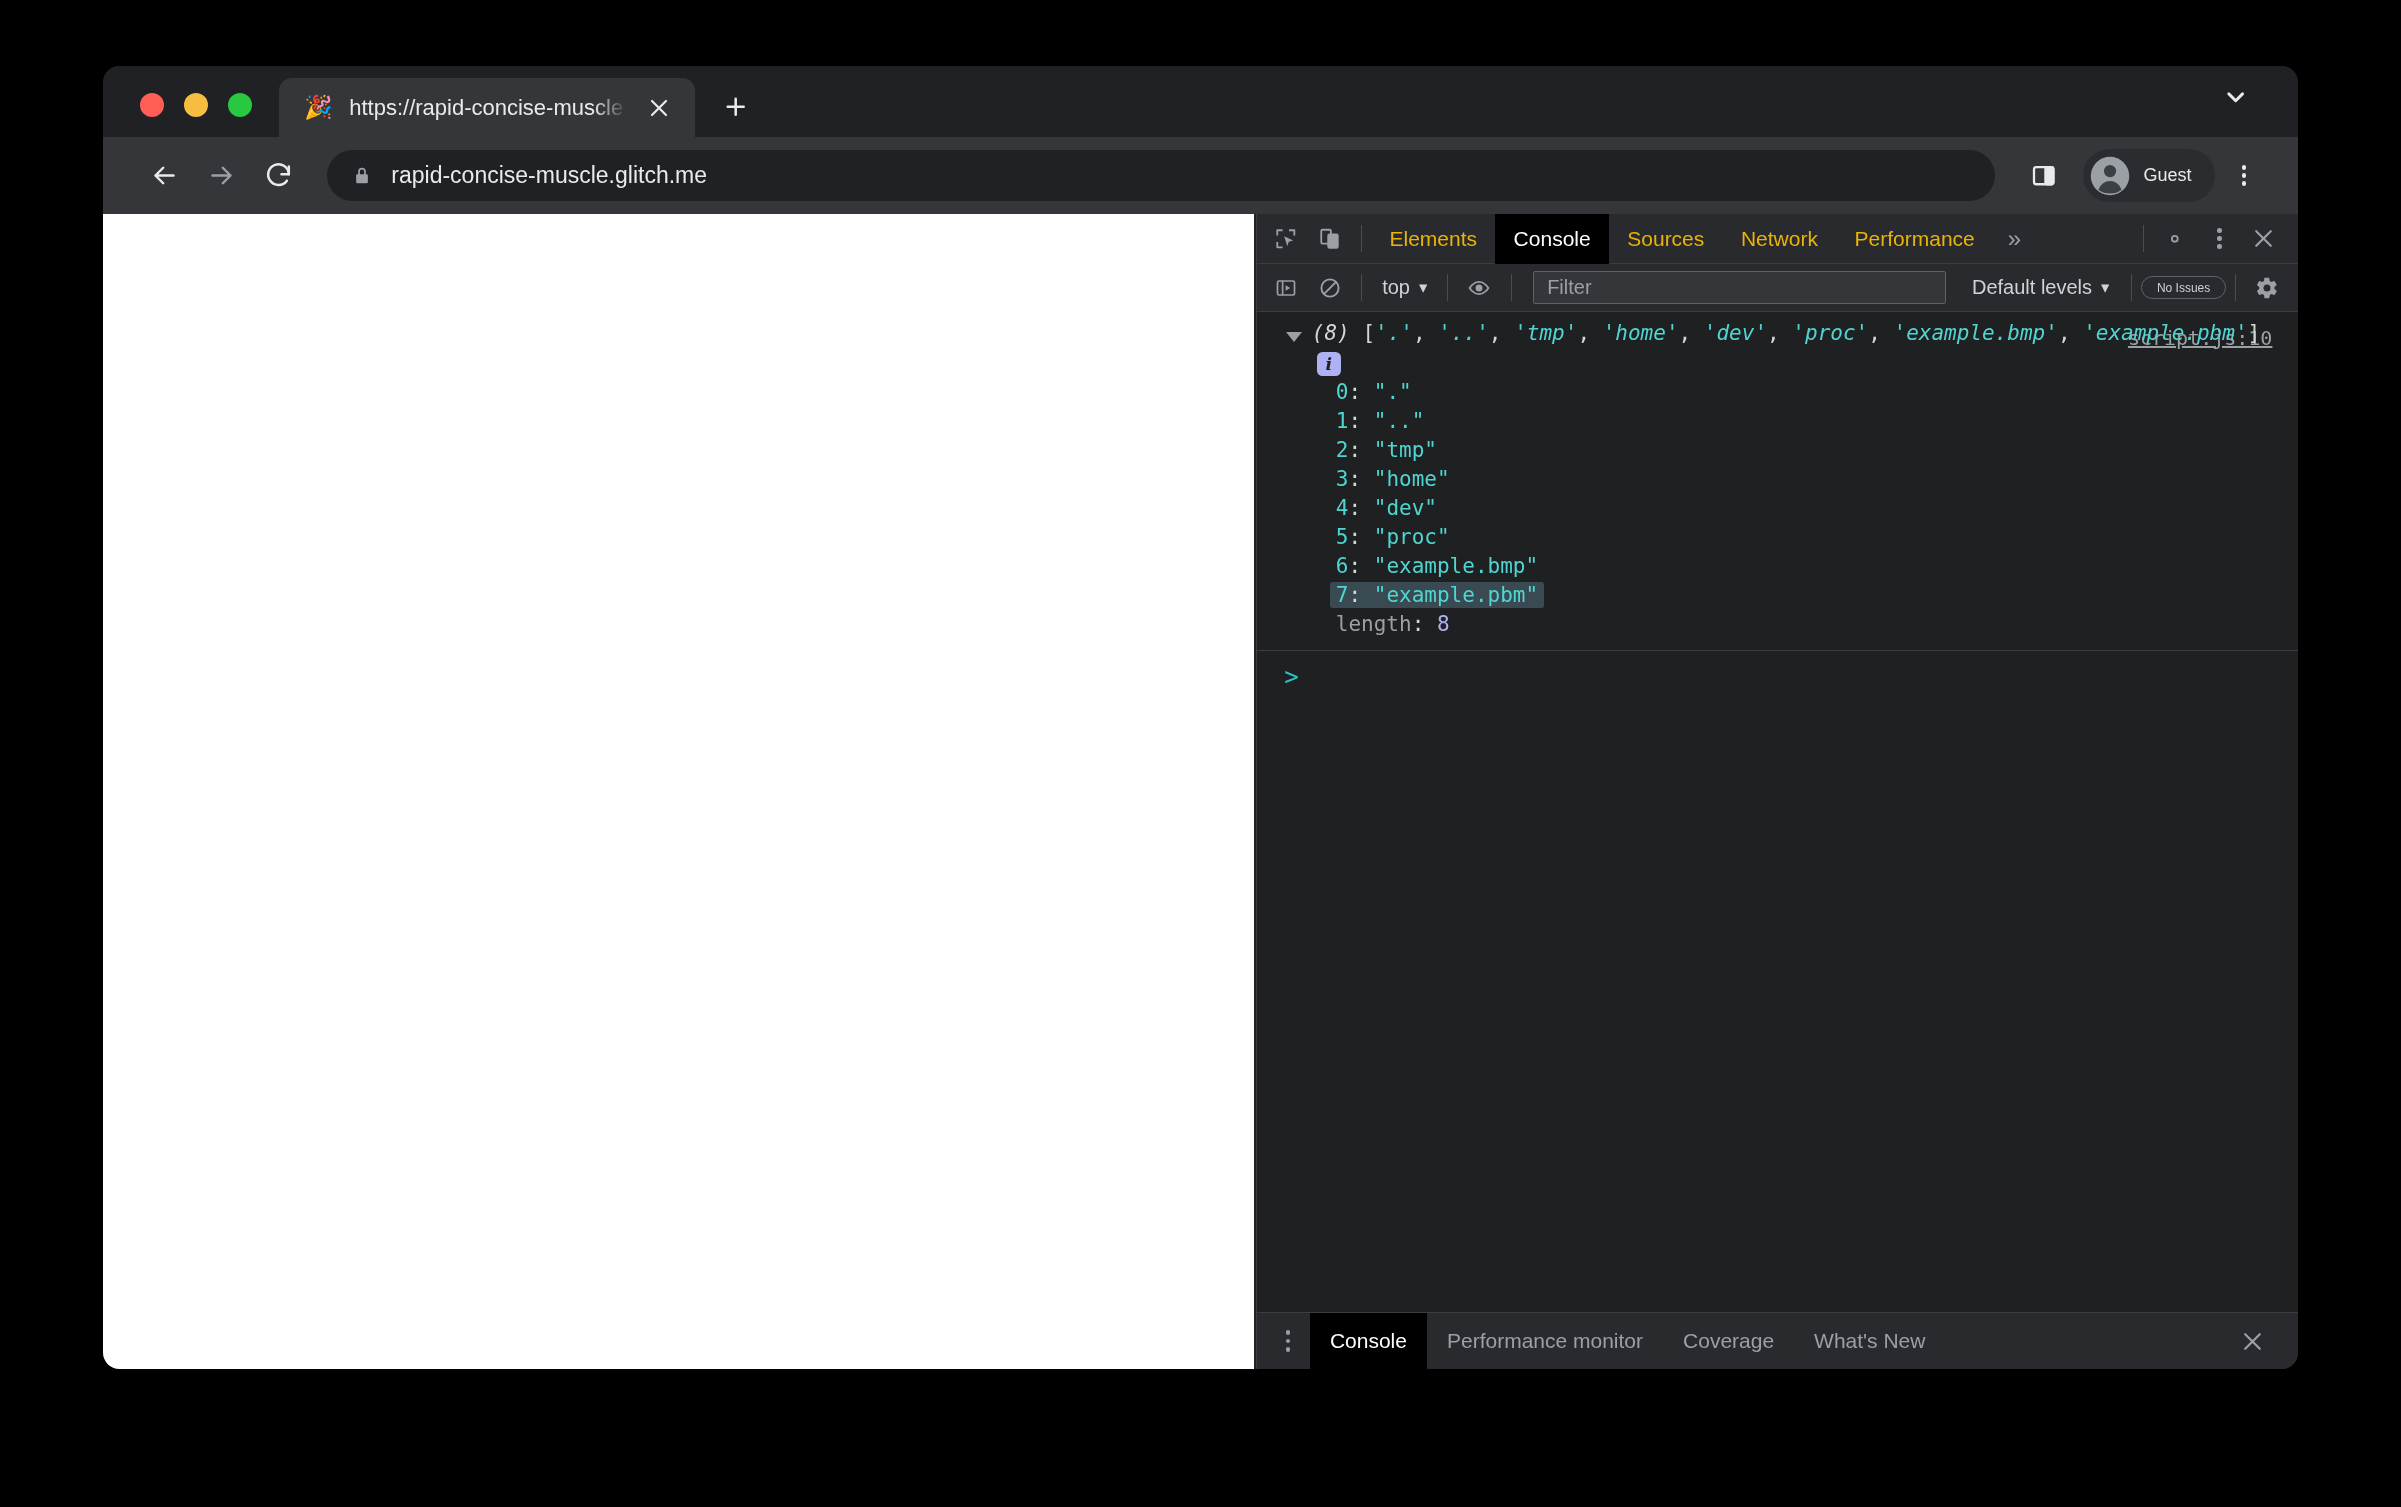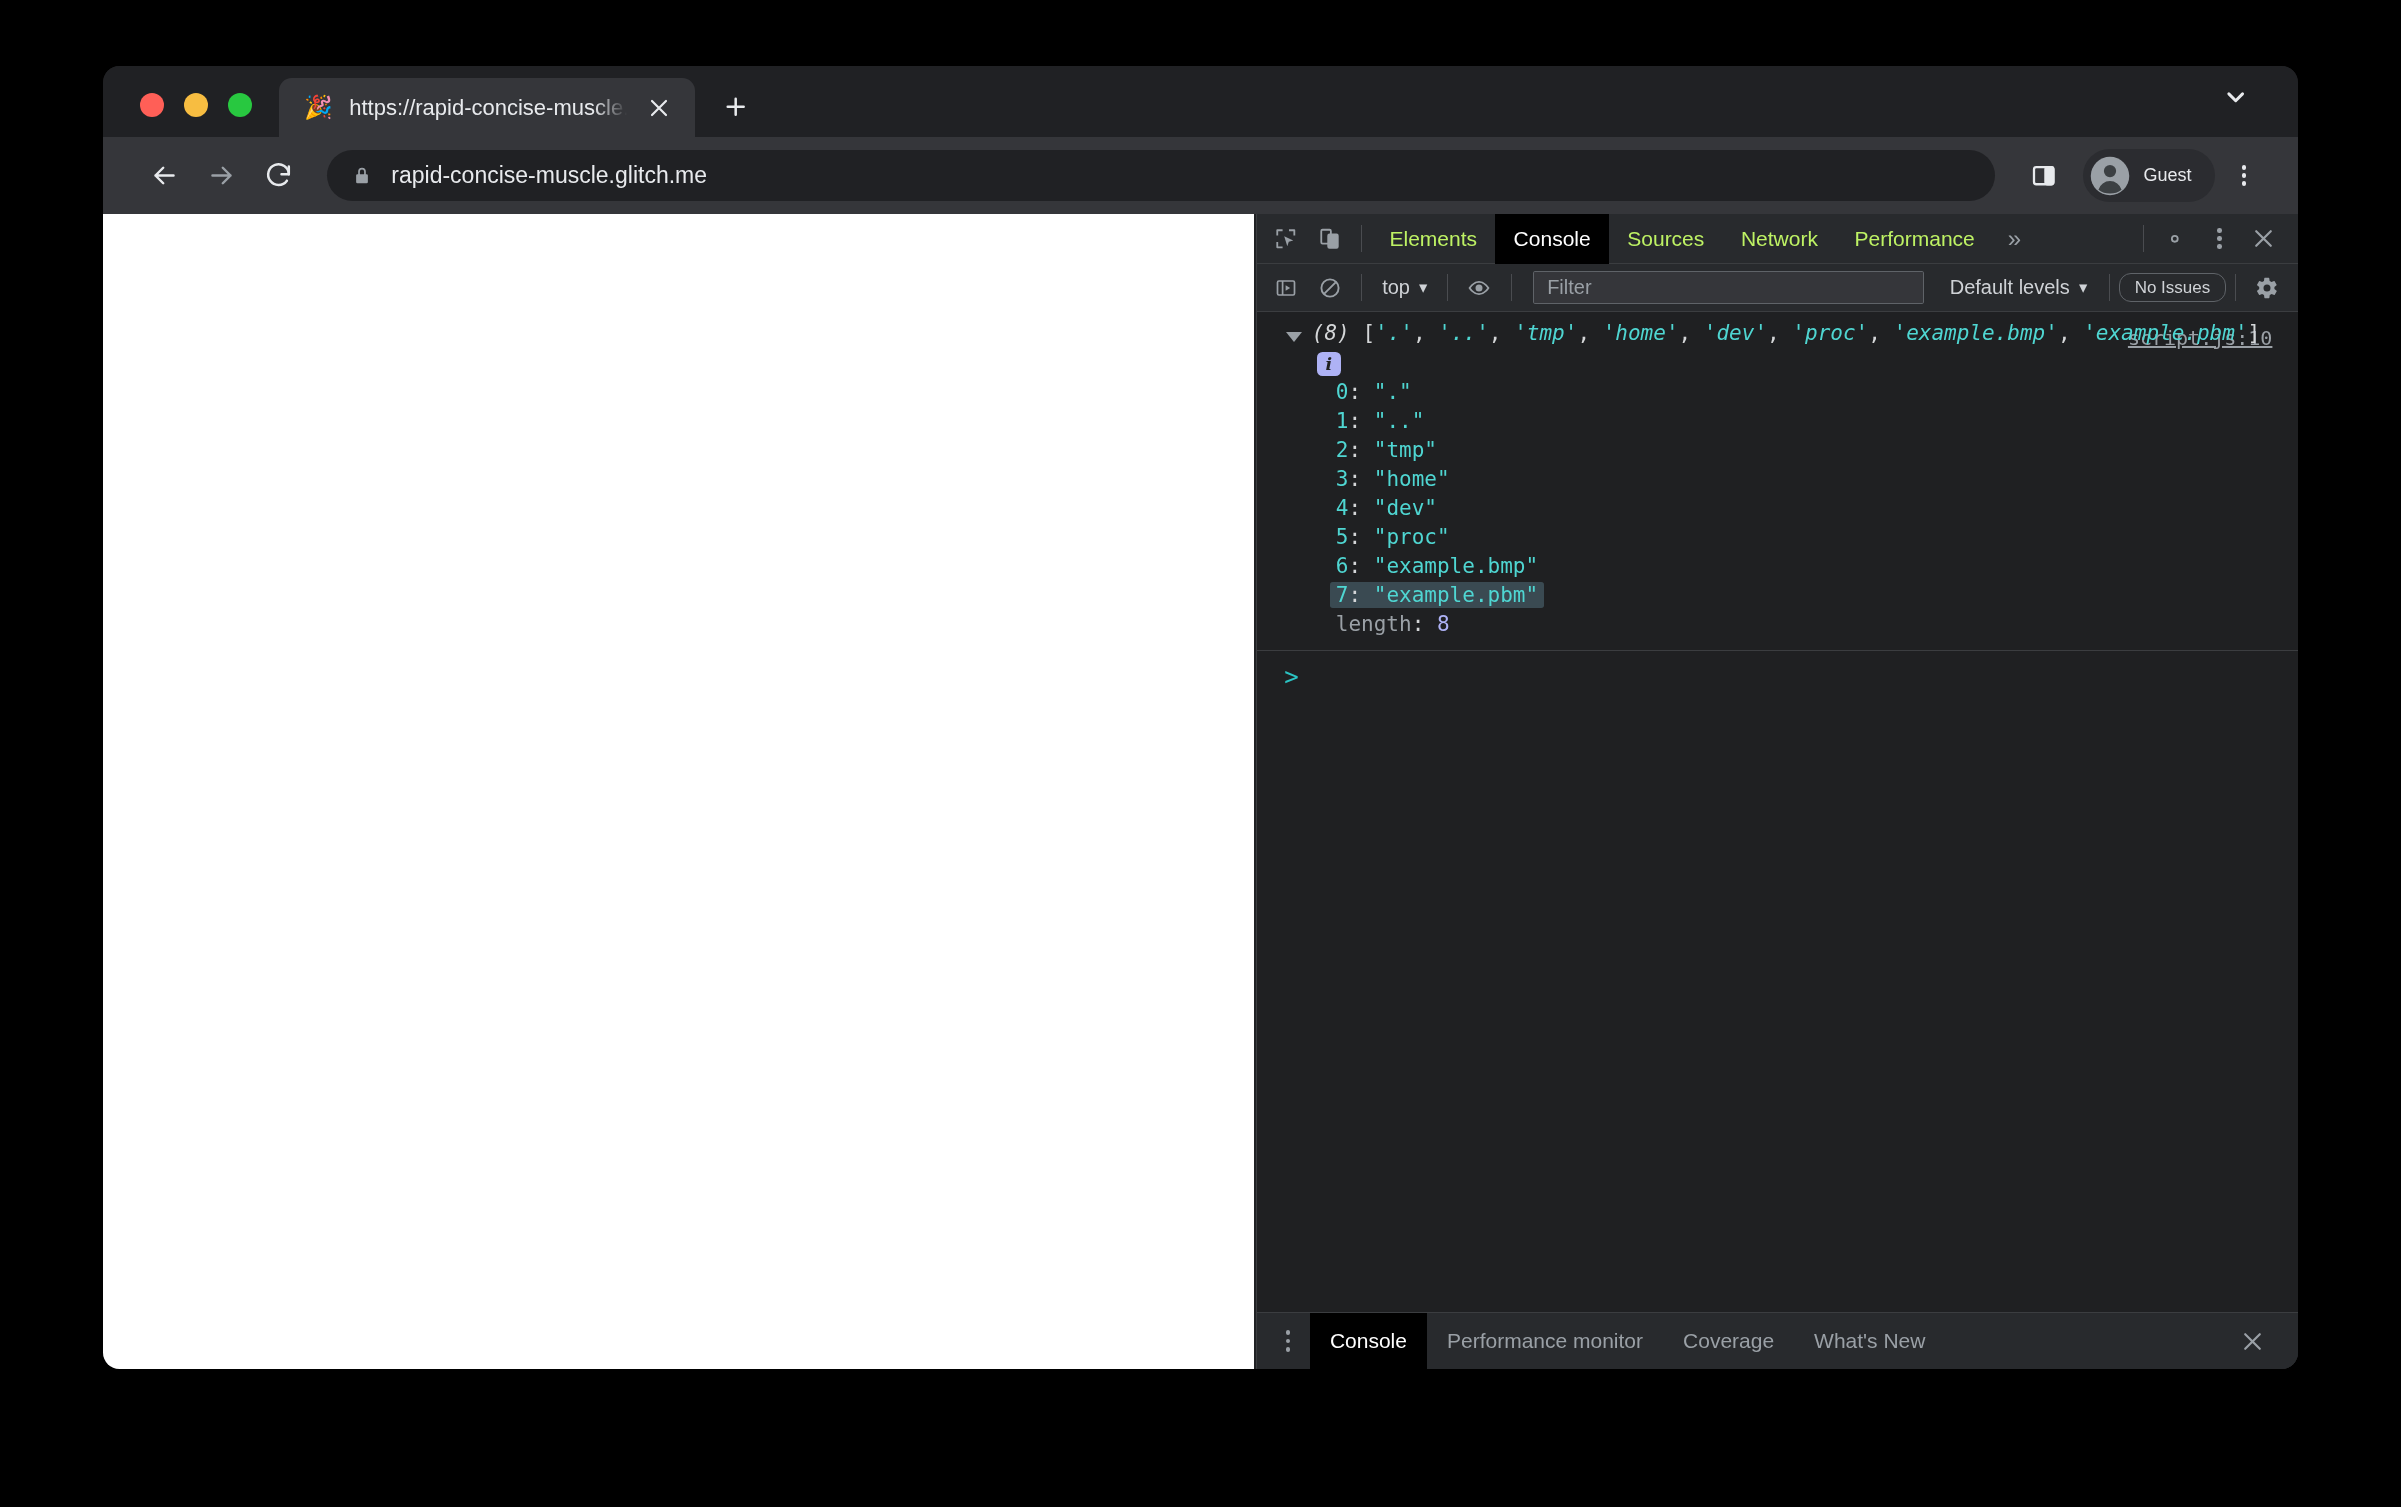--- a/index.html
+++ b/index.html
@@ -161,21 +161,21 @@
     width: 44px; height: 44px;
     display: flex; align-items: center; justify-content: center;
     color: #9aa0a6;
     flex: none;
   }
   .dt-sep { width: 0.9px; height: 27.4px; background: #4a4c50; margin: 0 9.1px; flex: none; }
   .dt-tab {
     padding: 0 18.3px;
     height: 50px;
     display: flex; align-items: center;
-    color: #bef264;
+    color: #eab308;
     font-size: 21px;
     white-space: nowrap;
   }
   .dt-tab.active { color: #ffffff; background: #000000; }
   .dt-more { color: #9aa0a6; font-size: 24px; padding: 0 14.6px; display:flex; align-items:center; height:50px;}
   .dt-tabbar-right { margin-left: auto; display: flex; align-items: center; padding-right: 12.8px; }
 
   .dt-toolbar {
     height: 48px;
     background: #282a2d;
@@ -204,21 +204,21 @@
   .filter-input .ph { color: #9aa0a6; font-size: 20px; }
   .levels {
     display: flex; align-items: center; gap: 9.1px;
     color: #cfd2d6; font-size: 20px;
     padding: 0 12.8px;
     white-space: nowrap;
   }
   .issues-btn {
     border: 0.9px solid #5f6368;
     border-radius: 12px;
-    color: #cfd2d6; font-size: 17px;
+    color: #cfd2d6; font-size: 12px;
     padding: 3.7px 14.6px;
     white-space: nowrap;
   }
 
   
   .console-body {
     flex: 1 1 auto;
     background: #1f2022;
     overflow: hidden;
     position: relative;

